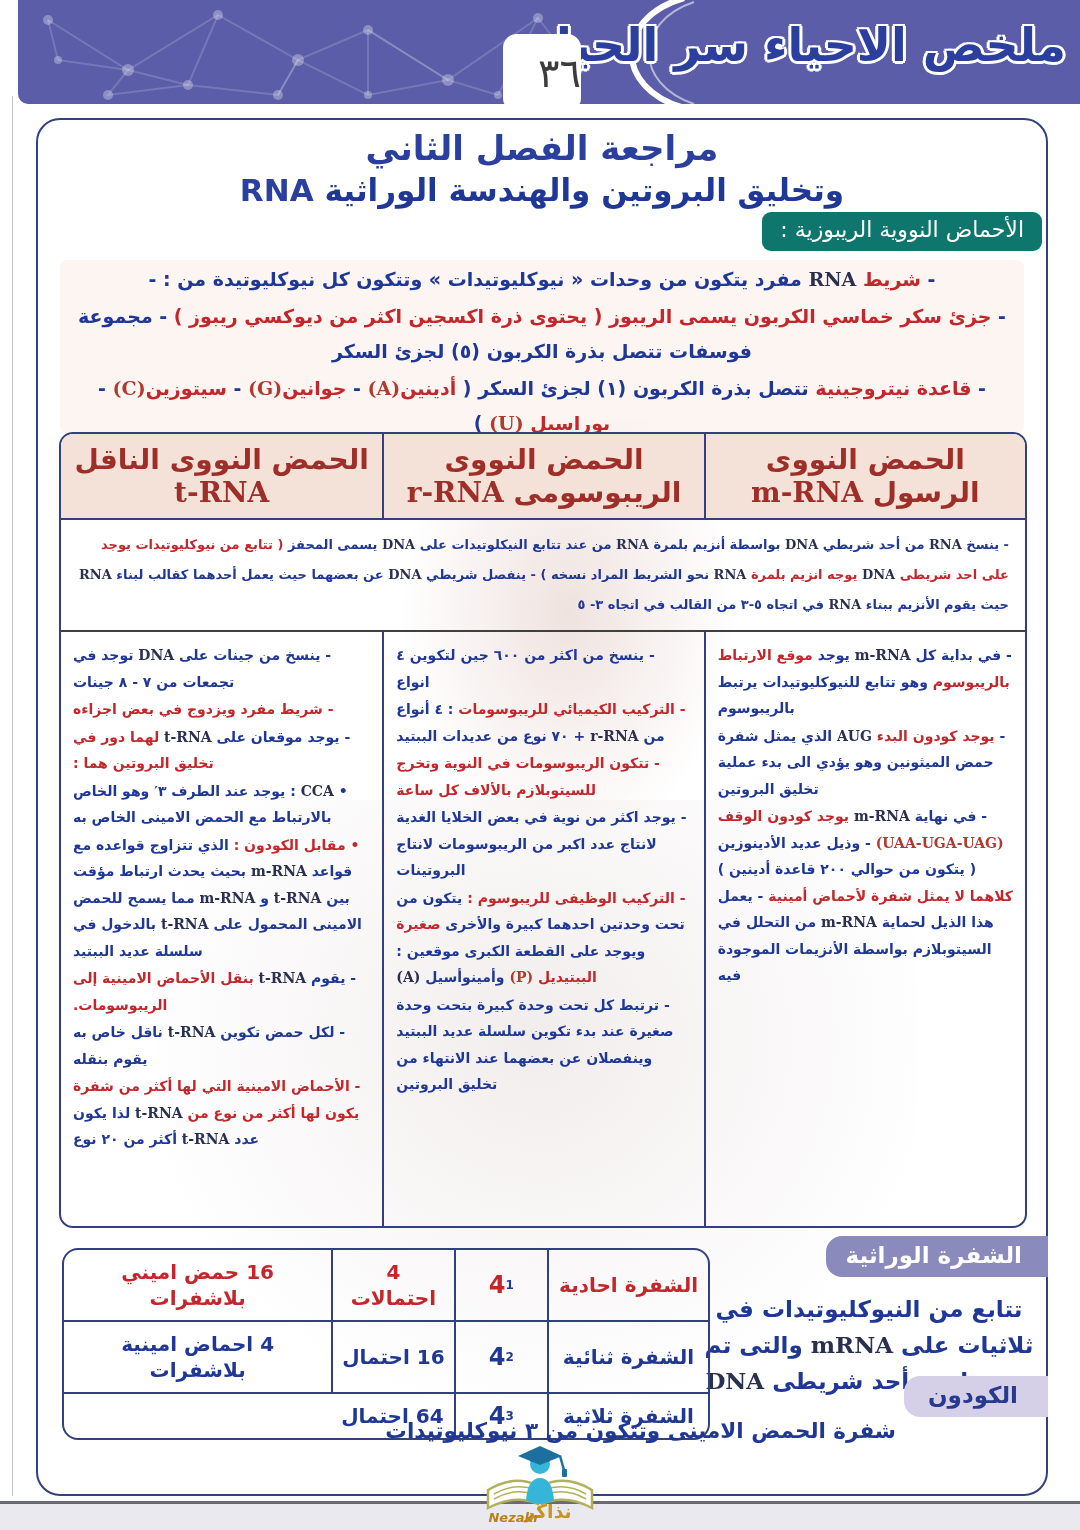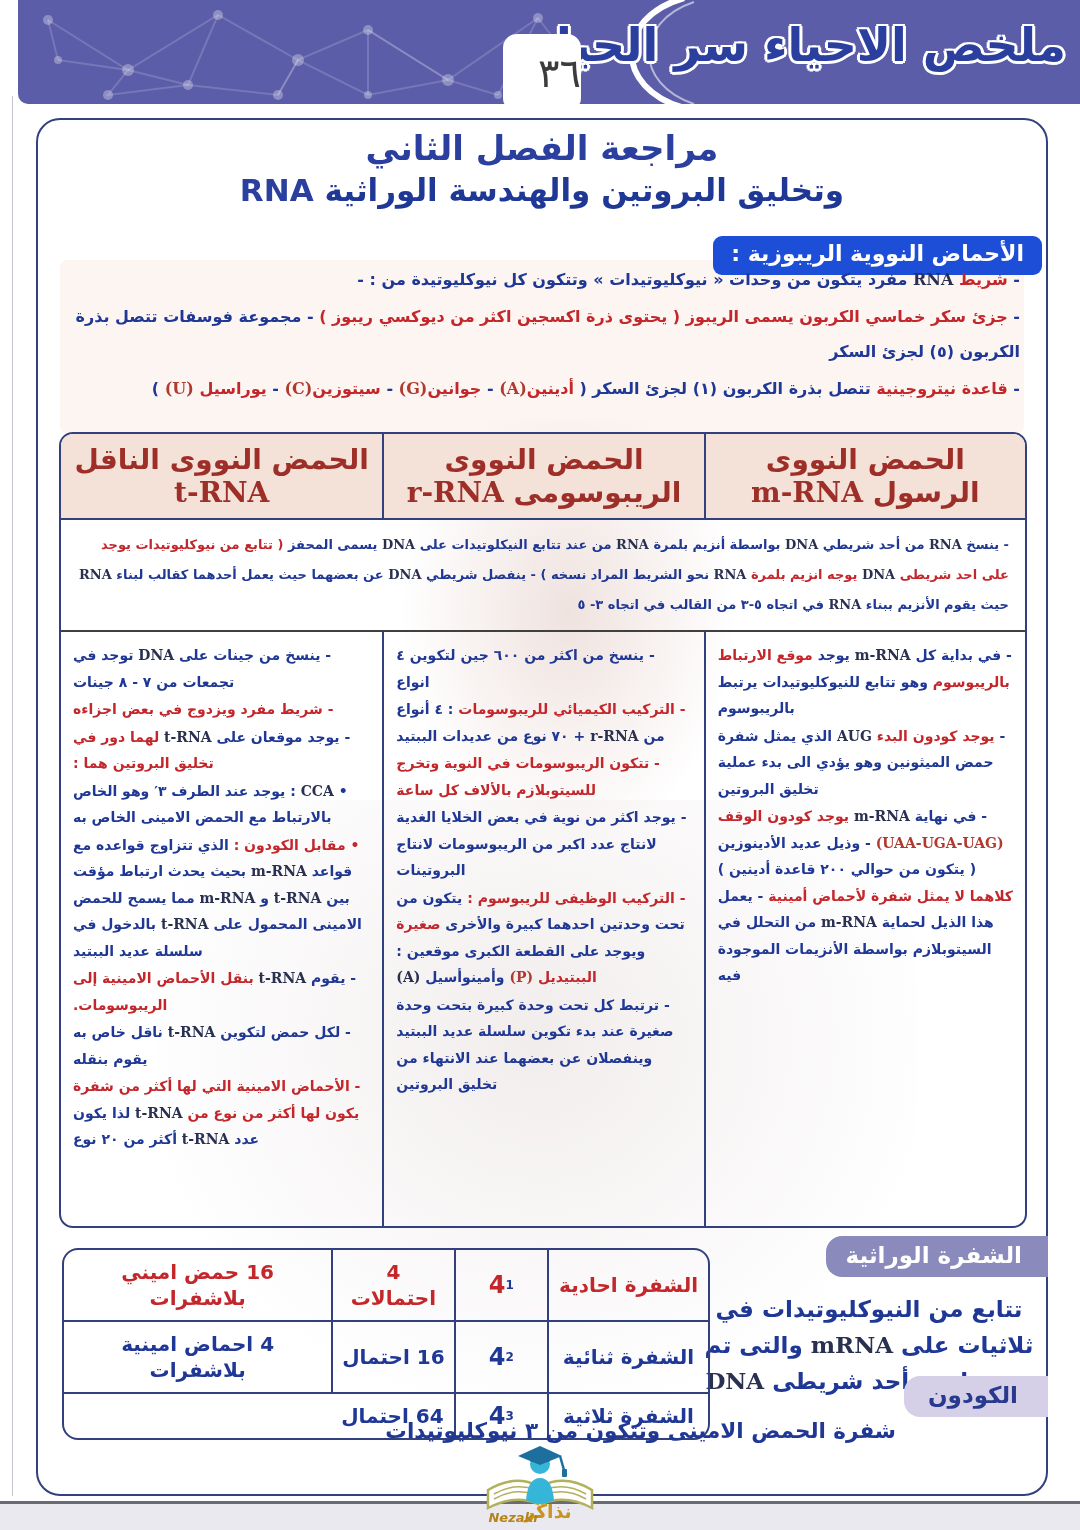--- a/index.html
+++ b/index.html
@@ -26,25 +26,25 @@
           background:radial-gradient(ellipse at 50% 45%, rgba(226,203,196,.55), rgba(226,203,196,0) 70%);}
   .wm-body{left:120px;top:680px;width:760px;height:600px;
           background:radial-gradient(ellipse at 50% 40%, rgba(231,222,222,.55), rgba(231,222,222,0) 75%);}
   .bullets-bg{position:absolute;left:22px;right:22px;top:140px;height:174px;
           background:rgba(249,236,230,.55);border-radius:8px;}
   
   .t1{position:absolute;top:8px;left:0;right:0;margin:0;text-align:center;
       font-size:34px;font-weight:bold;color:#2b3f9e;}
   .t2{position:absolute;top:52px;left:0;right:0;margin:0;text-align:center;
       font-size:31px;font-weight:bold;color:#2b3f9e;}
-  .badge1{position:absolute;right:4px;top:116px;background:#1d4ed8;color:#fff;
-      font-size:22px;font-weight:bold;padding:5px 18px 9px 18px;border-radius:9px;}
-  
-  .bullets{position:absolute;right:26px;left:26px;top:142px;font-size:16px;font-weight:bold;
-      line-height:35px;text-align:right;}
+  .badge1{position:absolute;right:4px;top:92px;background:#0f766e;color:#fff;
+      font-size:22px;font-weight:normal;padding:5px 18px 9px 18px;border-radius:9px;}
+  
+  .bullets{position:absolute;right:26px;left:26px;top:142px;font-size:19px;font-weight:bold;
+      line-height:35px;text-align:center;}
   .bullets p{margin:0 0 2px 0;}
   
   .t-b{color:#1f3795;}
   .t-r{color:#c3272b;}
   .t-L{font-family:"DejaVu Serif",serif;color:#2a3050;font-weight:600;direction:ltr;unicode-bidi:embed;}
   .t-Lr{font-family:"DejaVu Serif",serif;color:#b03a30;font-weight:600;direction:ltr;unicode-bidi:embed;}
   .t-Lb{color:#2b3f9e;font-weight:bold;direction:ltr;unicode-bidi:embed;}
   .t-sb{color:#1f3795;font-size:60%;vertical-align:super;font-weight:bold;}
   .t-nb{color:#1f3795;font-size:120%;font-weight:bold;}
   .t-nr{color:#c3272b;font-size:120%;font-weight:bold;}
@@ -160,21 +160,21 @@
           <div class="item"><span class="t-r">- التركيب الوظيفى للريبوسوم : </span><span class="t-b">يتكون من تحت وحدتين احدهما كبيرة والأخرى </span><span class="t-r">صغيرة </span><span class="t-b">ويوجد على القطعة الكبرى موقعين : </span><span class="t-r">الببتيديل </span><span class="t-Lr">(P)</span><span class="t-b"> وأمينوأسيل </span><span class="t-L">(A)</span></div>
           <div class="item"><span class="t-b">- ترتبط كل تحت وحدة كبيرة بتحت وحدة صغيرة عند بدء تكوين سلسلة عديد الببتيد وينفصلان عن بعضهما عند الانتهاء من تخليق البروتين</span></div>
         </div>
         <div class="cell">
           <div class="item"><span class="t-b">- ينسخ من جينات على </span><span class="t-L">DNA</span><span class="t-b"> توجد في تجمعات من ٧ - ٨ جينات</span></div>
           <div class="item"><span class="t-r">- شريط مفرد ويزدوج في بعض اجزاءه</span></div>
           <div class="item"><span class="t-b">- يوجد موقعان على </span><span class="t-L">t-RNA</span><span class="t-b"> </span><span class="t-r">لهما دور في تخليق البروتين هما :</span></div>
           <div class="item"><span class="t-b">• </span><span class="t-L">CCA</span><span class="t-b"> : يوجد عند الطرف ٣′ وهو الخاص بالارتباط مع الحمض الامينى الخاص به</span></div>
           <div class="item"><span class="t-r">• مقابل الكودون : </span><span class="t-b">الذي تتزاوج قواعده مع قواعد </span><span class="t-L">m-RNA</span><span class="t-b"> بحيث يحدث ارتباط مؤقت بين </span><span class="t-L">t-RNA</span><span class="t-b"> و </span><span class="t-L">m-RNA</span><span class="t-b"> مما يسمح للحمض الامينى المحمول على </span><span class="t-L">t-RNA</span><span class="t-b"> بالدخول في سلسلة عديد الببتيد</span></div>
           <div class="item"><span class="t-b">- يقوم </span><span class="t-L">t-RNA</span><span class="t-b"> </span><span class="t-r">بنقل الأحماض الامينية إلى الريبوسومات.</span></div>
-          <div class="item"><span class="t-b">- لكل حمض لتكوين </span><span class="t-L">t-RNA</span><span class="t-b"> ناقل خاص به يقوم بنقله</span></div>
+          <div class="item"><span class="t-b">- لكل حمض تكوين </span><span class="t-L">t-RNA</span><span class="t-b"> ناقل خاص به يقوم بنقله</span></div>
           <div class="item"><span class="t-r">- الأحماض الامينية التي لها أكثر من شفرة يكون لها أكثر من نوع من </span><span class="t-L">t-RNA</span><span class="t-b"> لذا يكون عدد </span><span class="t-L">t-RNA</span><span class="t-b"> أكثر من ٢٠ نوع</span></div>
         </div>
       </div>
     </section>
 
     <div class="geno-badge">الشفرة الوراثية</div>
     <div class="geno-para"><span class="t-b">تتابع من النيوكليوتيدات في ثلاثيات على </span><span class="t-L">mRNA</span><span class="t-b"> والتى تم نسخها من أحد شريطى </span><span class="t-L">DNA</span></div>
 
     <section class="gtable">
       <div class="grow">

